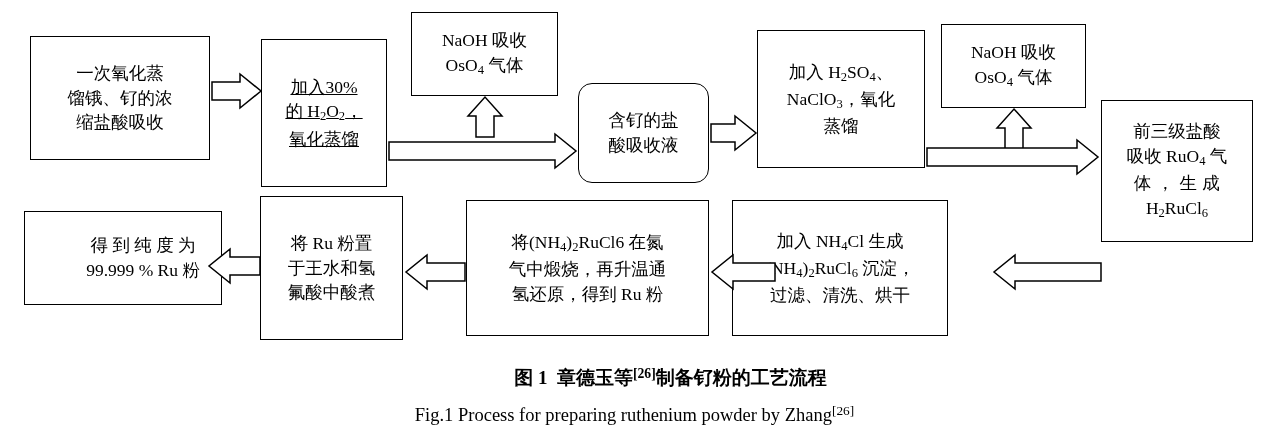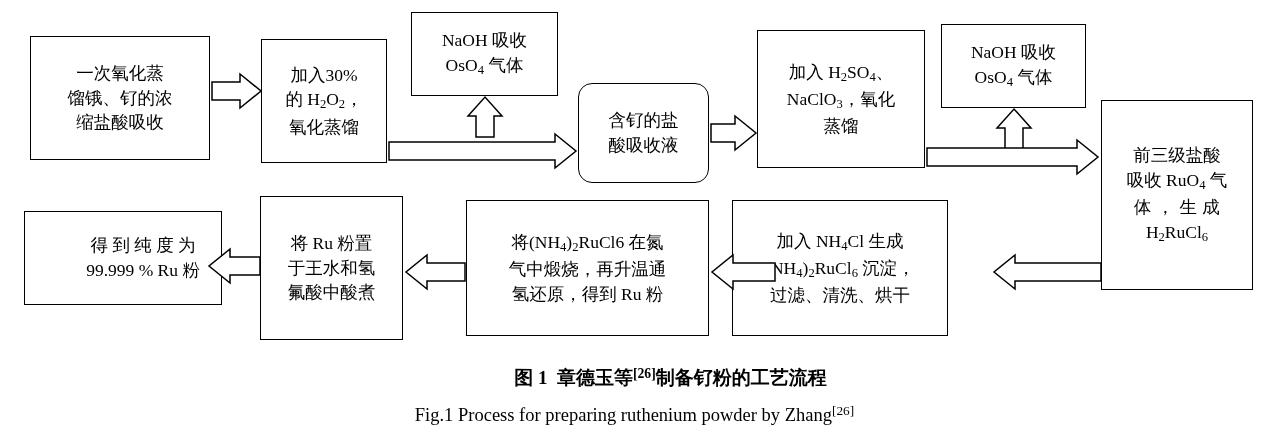--- a/index.html
+++ b/index.html
@@ -49,21 +49,21 @@
 <body>
 
 <div id="canvas">
 
   <div class="box" style="left:30px;top:36px;width:180px;height:124px;">
     <div class="inner">
       一次氧化蒸<br>馏锇、钌的浓<br>缩盐酸吸收
     </div>
   </div>
 
-  <div class="box" style="left:261px;top:39px;width:126px;height:124px;">
+  <div class="box" style="left:261px;top:39px;width:126px;height:148px;text-decoration:underline;">
     <div class="inner">
       加入30%<br>的 H<sub>2</sub>O<sub>2</sub>，<br>氧化蒸馏
     </div>
   </div>
 
   <div class="box" style="left:411px;top:12px;width:147px;height:84px;">
     <div class="inner">
       NaOH 吸收<br>OsO<sub>4</sub> 气体
     </div>
   </div>
@@ -79,21 +79,21 @@
       加入 H<sub>2</sub>SO<sub>4</sub>、<br>NaClO<sub>3</sub>，氧化<br>蒸馏
     </div>
   </div>
 
   <div class="box" style="left:941px;top:24px;width:145px;height:84px;">
     <div class="inner">
       NaOH 吸收<br>OsO<sub>4</sub> 气体
     </div>
   </div>
 
-  <div class="box" style="left:1101px;top:100px;width:152px;height:190px;">
+  <div class="box" style="left:1101px;top:100px;width:152px;height:142px;">
     <div class="inner">
       前三级盐酸<br>吸收 RuO<sub>4</sub> 气<br><span class="sp">体 ， 生 成</span><br>H<sub>2</sub>RuCl<sub>6</sub>
     </div>
   </div>
 
   <div class="box" style="left:732px;top:200px;width:216px;height:136px;">
     <div class="inner">
       加入 NH<sub>4</sub>Cl 生成<br>(NH<sub>4</sub>)<sub>2</sub>RuCl<sub>6</sub> 沉淀，<br>过滤、清洗、烘干
     </div>
   </div>

